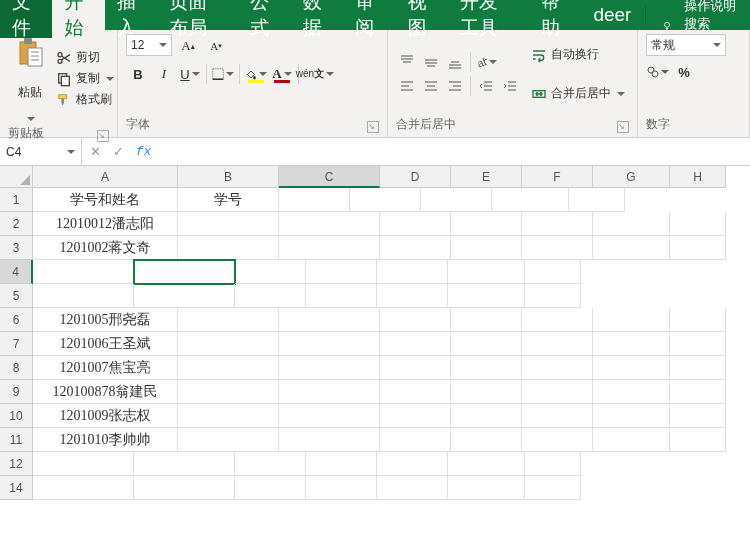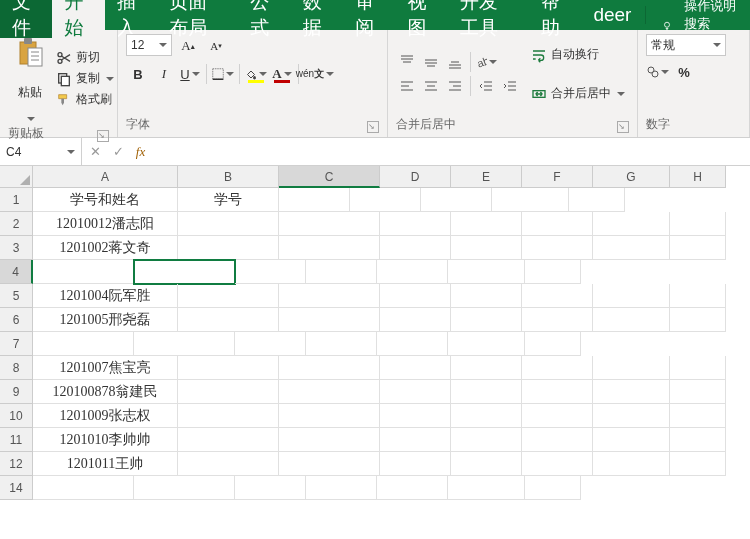--- a/index.html
+++ b/index.html
@@ -27,21 +27,21 @@
 .ibtn{width:24px;height:24px;display:flex;align-items:center;justify-content:center;font-size:13px;cursor:pointer;position:relative}
 .ibtn.bord{border:1px solid transparent}
 .vline{width:1px;height:20px;background:#d0d0d0;margin:0 2px}
 .colorbar{position:absolute;bottom:2px;left:3px;right:3px;height:3px}
 .alignrow{display:flex;gap:2px}
 .alignrow .ibtn{width:22px;height:20px}
 .namebar{height:28px;border-bottom:1px solid #d0d0d0;display:flex;align-items:center;background:#fff}
 .namebox{width:82px;border-right:1px solid #d0d0d0;height:100%;display:flex;align-items:center;padding:0 6px;font-size:12px}
 .namebox .dd{margin-left:auto}
 .fxarea{display:flex;align-items:center;height:100%;padding:0 8px;gap:12px;color:#999}
-.fxarea .fx{font-style:italic;font-family:Liberation Serif, serif;color:#a16207}
+.fxarea .fx{font-style:italic;font-family:Liberation Mono, monospace;color:#3b82f6}
 .sheet{position:relative;overflow:hidden}
 .colhdr{display:flex;height:22px}
 .corner{width:33px;border-right:1px solid #ccc;border-bottom:1px solid #ccc;background:#f0f0f0;position:relative}
 .corner::after{content:"";position:absolute;right:2px;bottom:2px;width:0;height:0;border-right:10px solid #b0b0b0;border-top:10px solid transparent}
 .ch{border-right:1px solid #ccc;border-bottom:1px solid #ccc;background:#f0f0f0;text-align:center;font-size:12px;line-height:22px;color:#555}
 .row{display:flex;height:24px}
 .rh{width:33px;border-right:1px solid #ccc;border-bottom:1px solid #ccc;background:#f0f0f0;text-align:center;font-size:12px;line-height:24px;color:#555;flex-shrink:0}
 .rh.sel{background:#d8d8d8;border-right:2px solid #107c41}
 .ch.sel{background:#d8d8d8;border-bottom:2px solid #107c41}
 .cell{border-right:1px solid #e0e0e0;border-bottom:1px solid #e0e0e0;font-family:SimSun,serif;font-size:14px;padding:0 4px;line-height:24px;text-align:center;overflow:hidden;white-space:nowrap}
@@ -331,21 +331,20 @@
         <div class="cell wB"></div>
         <div class="cell wC active"></div>
         <div class="cell wD"></div>
         <div class="cell wE"></div>
         <div class="cell wF"></div>
         <div class="cell wG"></div>
         <div class="cell wH"></div>
       </div>
       <div class="row">
         <div class="rh">5</div>
-        <div class="cell wA">1201004阮军胜</div>
         <div class="cell wB"></div>
         <div class="cell wC"></div>
         <div class="cell wD"></div>
         <div class="cell wE"></div>
         <div class="cell wF"></div>
         <div class="cell wG"></div>
         <div class="cell wH"></div>
       </div>
       <div class="row">
         <div class="rh">6</div>
@@ -353,20 +352,21 @@
         <div class="cell wB"></div>
         <div class="cell wC"></div>
         <div class="cell wD"></div>
         <div class="cell wE"></div>
         <div class="cell wF"></div>
         <div class="cell wG"></div>
         <div class="cell wH"></div>
       </div>
       <div class="row">
         <div class="rh">7</div>
+        <div class="cell wA">1201006王圣斌</div>
         <div class="cell wB"></div>
         <div class="cell wC"></div>
         <div class="cell wD"></div>
         <div class="cell wE"></div>
         <div class="cell wF"></div>
         <div class="cell wG"></div>
         <div class="cell wH"></div>
       </div>
       <div class="row">
         <div class="rh">8</div>
@@ -407,21 +407,20 @@
         <div class="cell wB"></div>
         <div class="cell wC"></div>
         <div class="cell wD"></div>
         <div class="cell wE"></div>
         <div class="cell wF"></div>
         <div class="cell wG"></div>
         <div class="cell wH"></div>
       </div>
       <div class="row">
         <div class="rh">12</div>
-        <div class="cell wA">1201011王帅</div>
         <div class="cell wB"></div>
         <div class="cell wC"></div>
         <div class="cell wD"></div>
         <div class="cell wE"></div>
         <div class="cell wF"></div>
         <div class="cell wG"></div>
         <div class="cell wH"></div>
       </div>
       <div class="row">
         <div class="rh">14</div>

